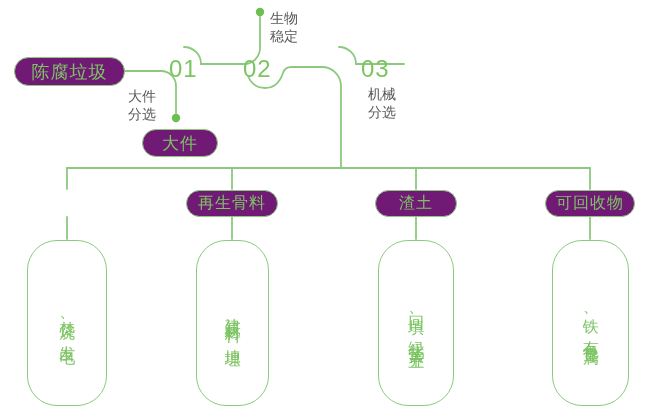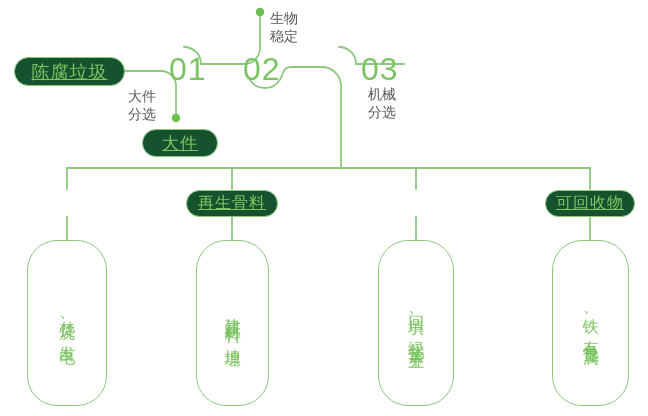--- a/index.html
+++ b/index.html
@@ -14,29 +14,29 @@
     font-family:"Liberation Sans", sans-serif; overflow:hidden;
   }
   svg.lines { position:absolute; left:0; top:0; }
   path.flow { stroke:var(--line-green); stroke-width:1.8; fill:none; stroke-linecap:round; }
   circle.dot { fill:var(--dot-green); }
 
   .pill {
     position:absolute; box-sizing:border-box;
     border:1.6px solid var(--line-green); border-radius:16px;
     display:flex; align-items:center; justify-content:center;
-    color:var(--text-green); letter-spacing:1px; background:#14532d;text-decoration:underline;
+    color:var(--text-green); letter-spacing:1px; background:#701a75;
   }
   .pill.src   { font-size:18px; }
   .pill.small { font-size:17px; }
   .pill.cat   { font-size:16px; border-radius:14px; }
 
   .step-number {
     position:absolute; color:var(--text-green);
-    font-size:32px; line-height:26px; letter-spacing:1px;
+    font-size:24px; line-height:26px; letter-spacing:1px;
   }
   .step-label {
     position:absolute; color:var(--label-gray);
     font-size:14px; line-height:1.32; white-space:pre-line;
   }
 
   .detail-box {
     position:absolute; box-sizing:border-box;
     border:1.6px solid var(--line-green); border-radius:30px;
     display:flex; align-items:center; justify-content:center;
@@ -86,20 +86,21 @@
   <div class="step-label" style="left:128px; top:87px;">大件
 分选</div>
   <div class="step-label" style="left:270px; top:9px;">生物
 稳定</div>
   <div class="step-label" style="left:368px; top:85px;">机械
 分选</div>
 
   <div class="pill small" style="left:142px; top:129px; width:76px; height:28px;">大件</div>
 
   <div class="pill cat" style="left:186px; top:190px; width:92px; height:27px;">再生骨料</div>
+  <div class="pill cat" style="left:375px; top:190px; width:82px; height:27px;">渣土</div>
   <div class="pill cat" style="left:545px; top:190px; width:90px; height:27px;">可回收物</div>
 
   <div class="detail-box" style="left:27px;  top:240px; width:80px; height:166px;">
     <span class="detail-text">焚烧、发电</span>
   </div>
   <div class="detail-box" style="left:196px; top:240px; width:73px; height:166px;">
     <span class="detail-text">建筑材料、填埋</span>
   </div>
   <div class="detail-box" style="left:378px; top:240px; width:76px; height:166px;">
     <span class="detail-text">回填、绿化营养土</span>

